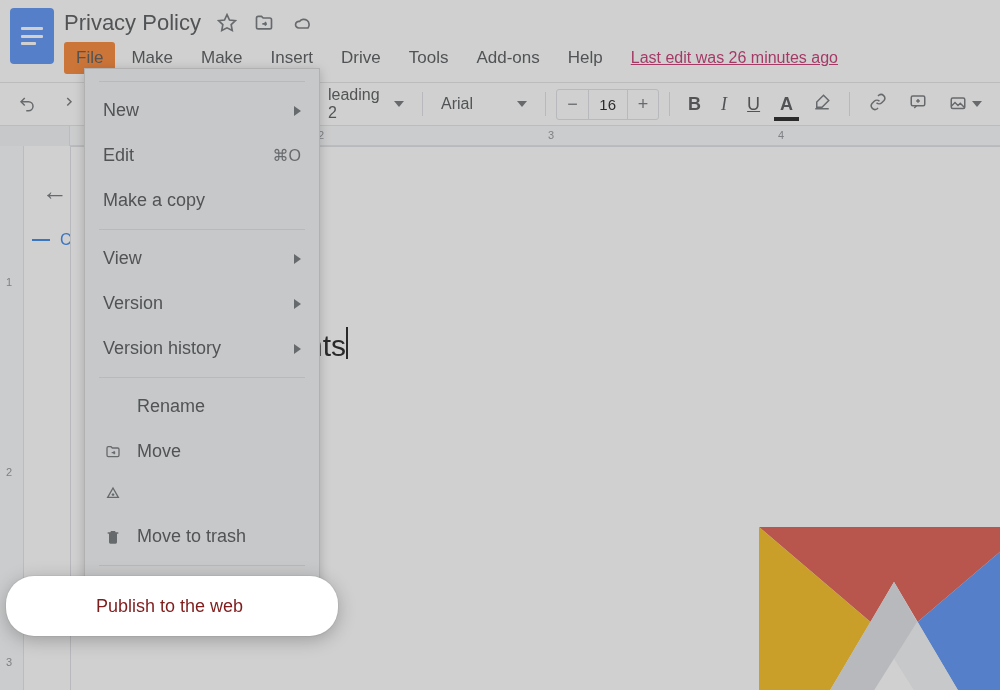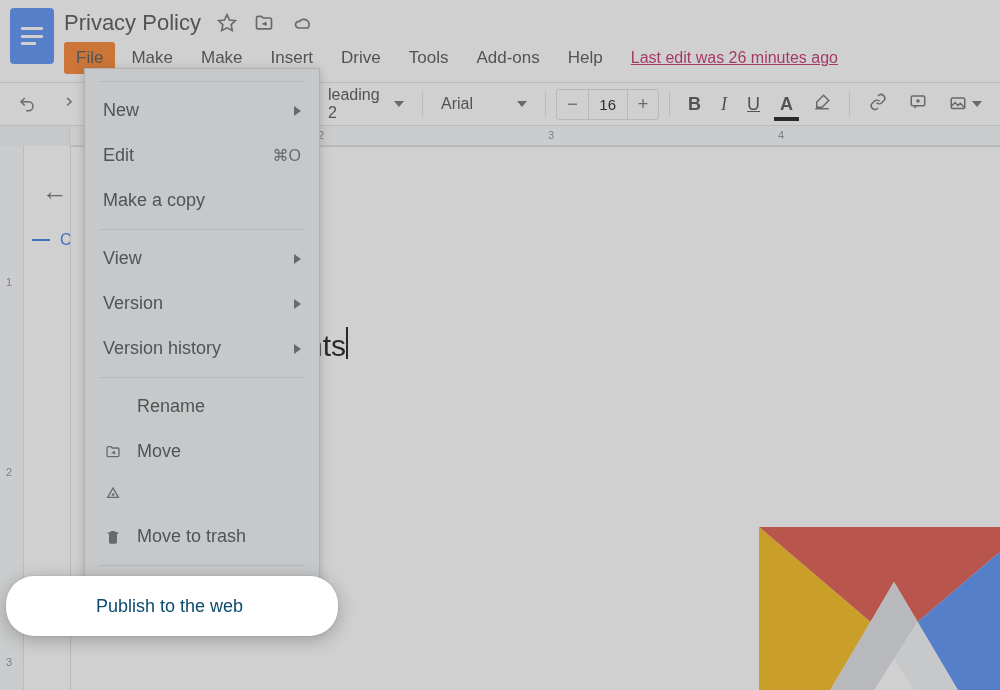--- a/index.html
+++ b/index.html
@@ -198,21 +198,21 @@
       position: absolute;
       left: 6px; top: 576px;
       width: 332px; height: 60px;
       background: #fff;
       border-radius: 28px;
       z-index: 100;
       display: flex; align-items: center;
       box-shadow: 0 4px 18px rgba(0,0,0,0.25), 0 0 0 1px rgba(0,0,0,0.04);
     }
     .highlight-wrap .fm-item {
-      padding-left: 90px; font-size: 18px; color: #0c4a6e;
+      padding-left: 90px; font-size: 18px; color: #7f1d1d;
     }
   </style>
 </head>
 <body>
 
 <div class="header">
   <div class="docs-logo">
     <div class="docs-logo-lines">
       <span></span>
         <span></span>

